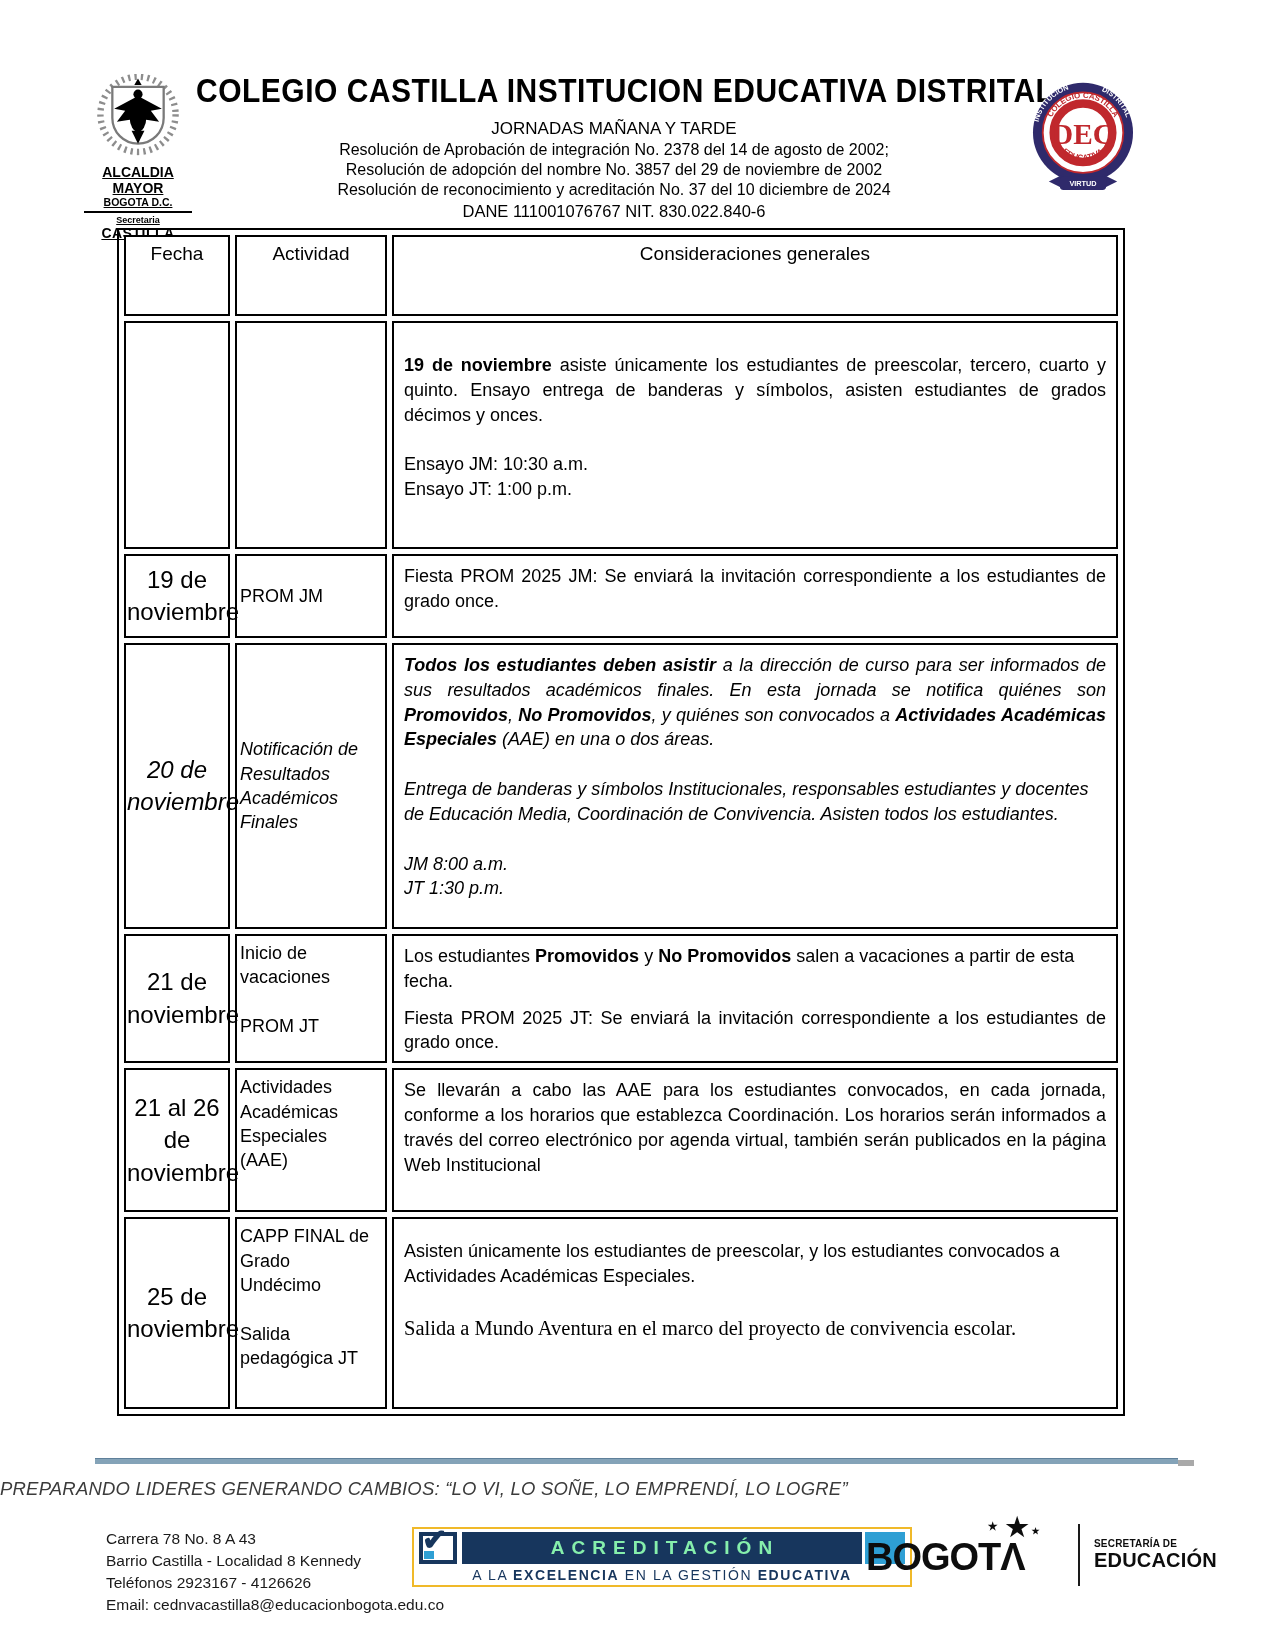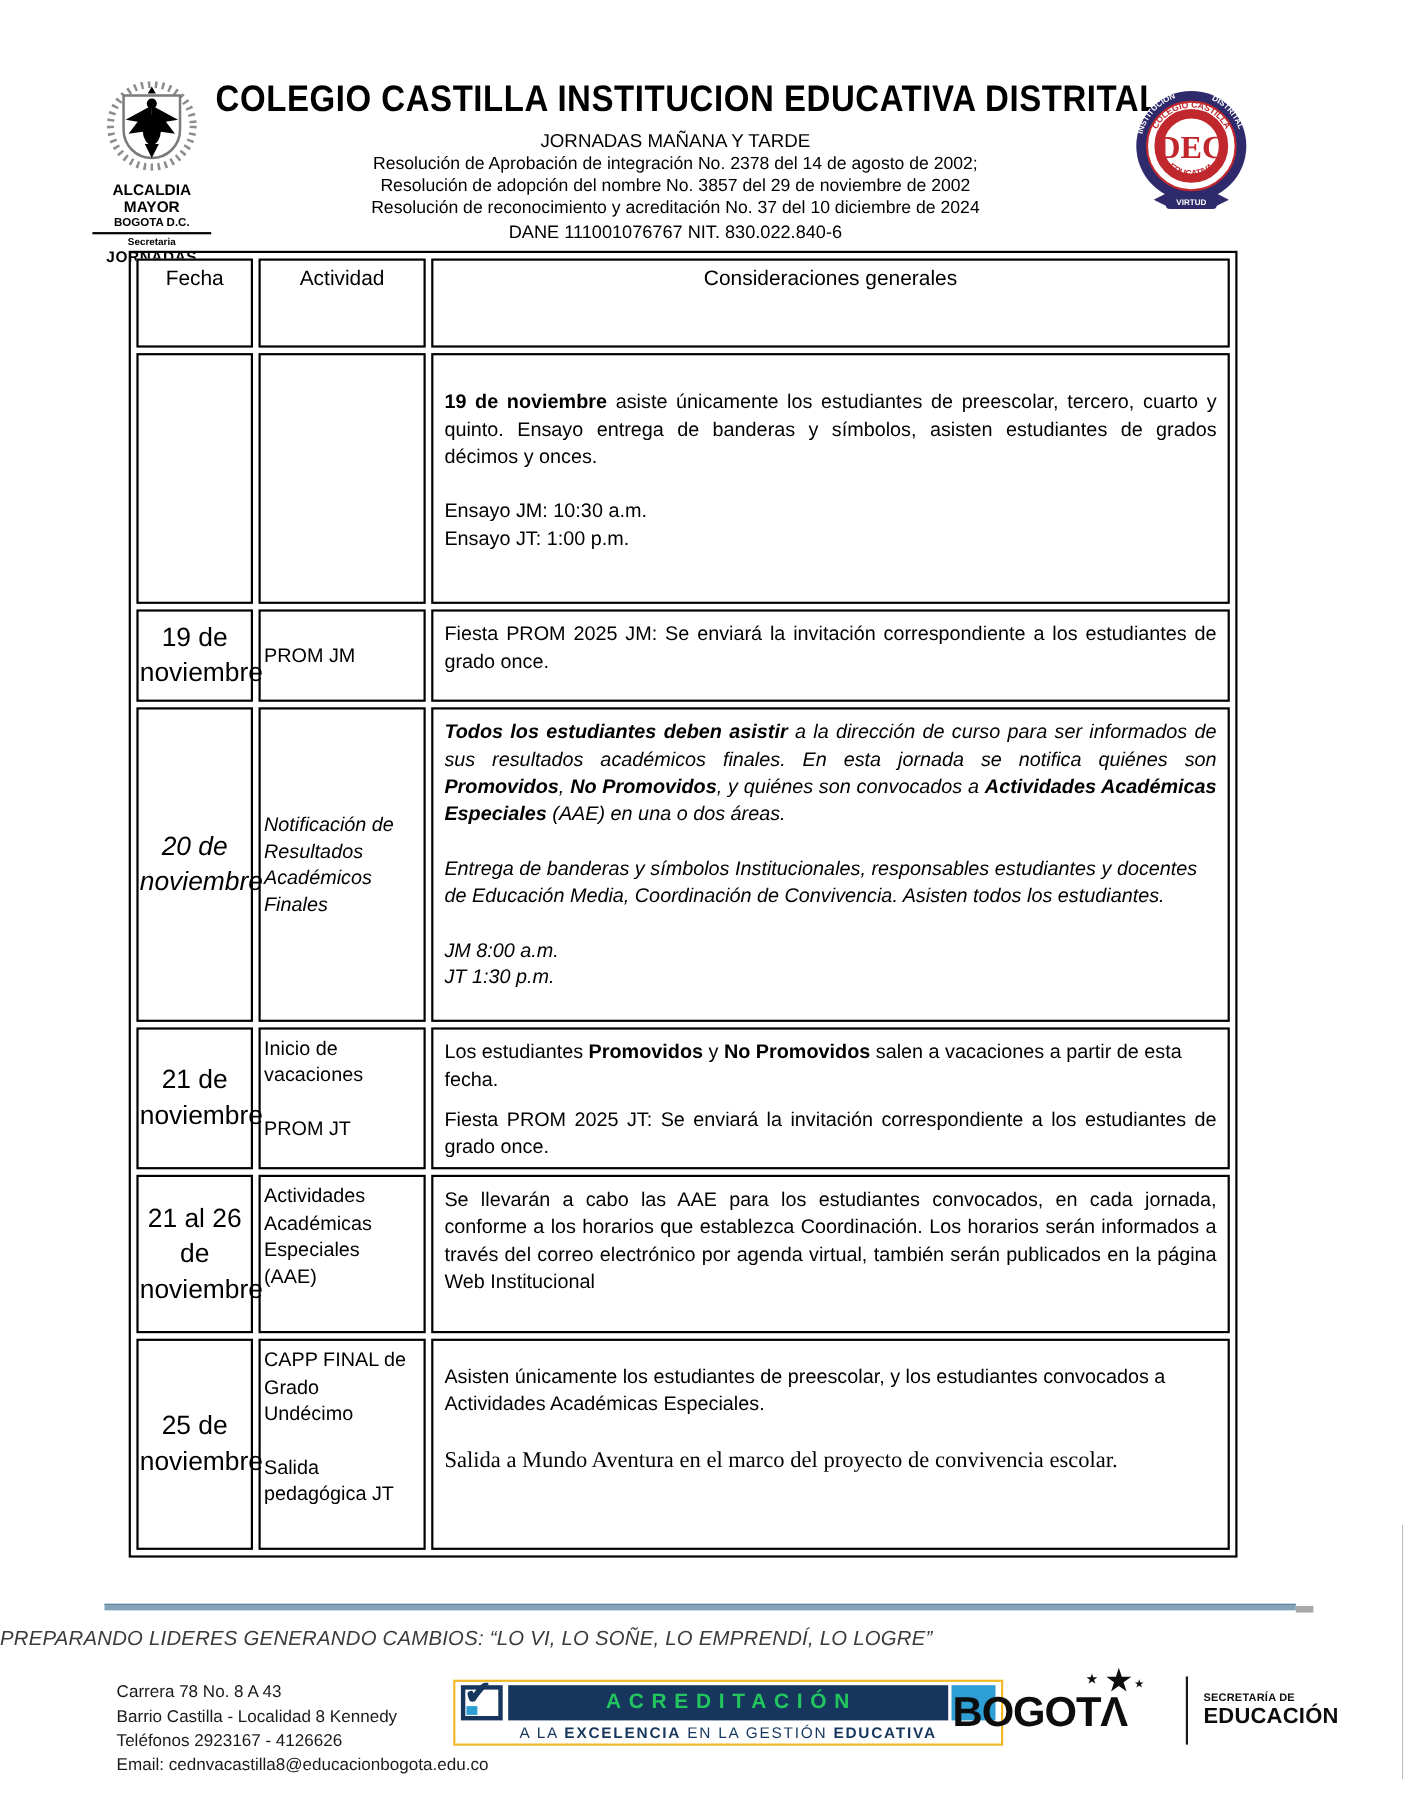--- a/index.html
+++ b/index.html
@@ -2,21 +2,21 @@
 <html><head>
 <meta charset="utf-8">
 <style>
   html,body{margin:0;padding:0;background:#888;}
   .page{
     position:relative;width:1275px;height:1650px;background:#fff;
     font-family:"Liberation Sans", sans-serif;color:#000;overflow:hidden;
     margin:0 auto;
   }
   
-  .logo-left{position:absolute;left:76px;top:74px;width:124px;text-align:center;}
+  .logo-left{position:absolute;left:76px;top:74px;width:124px;text-align:center;text-decoration:underline;}
   .logo-left .crest-svg{display:block;margin:0 auto;}
   .al-l1{font-weight:bold;font-size:14px;letter-spacing:0px;margin-top:2px;}
   .al-l2{font-weight:bold;font-size:10.5px;}
   .al-rule{border-top:2.5px solid #000;margin:3px 8px 2px 8px;}
   .al-l3{font-weight:bold;font-size:9px;}
   .al-l4{font-weight:bold;font-size:14px;letter-spacing:.5px;}
   .header-center{position:absolute;left:196px;top:72px;width:836px;text-align:center;}
   .doc-title{font-size:30px;letter-spacing:.5px;white-space:nowrap;font-weight:600;
     transform:scaleY(1.12);transform-origin:top center;}
   .doc-sub{font-size:17px;margin-top:13px;}
@@ -68,21 +68,21 @@
   .motto{position:absolute;left:0;top:1478px;width:1275px;text-align:left;
     font-style:italic;font-size:18.5px;color:#3b3b3b;letter-spacing:.2px;}
   .address{position:absolute;left:106px;top:1528px;font-size:15.5px;line-height:1.42;color:#1a1a1a;}
   .accred{position:absolute;left:412px;top:1527px;width:500px;height:60px;
     border:2px solid #f0b929;background:#fff;padding:3px 5px;box-sizing:border-box;}
   .accred-top{display:flex;align-items:stretch;height:32px;}
   .accred-check{width:38px;height:32px;background:#17365d;position:relative;margin-right:5px;flex:0 0 auto;}
   .accred-check .inner{position:absolute;left:4px;top:4px;right:4px;bottom:4px;background:#fff;}
   .accred-check .mark{position:absolute;left:3px;top:-7px;font-size:30px;color:#17365d;font-weight:bold;line-height:1;}
   .accred-check .blue{position:absolute;left:5px;bottom:5px;width:10px;height:8px;background:#2e9fd4;}
-  .accred-bar{flex:1;background:#17365d;color:#22c55e;display:flex;align-items:center;justify-content:center;
+  .accred-bar{flex:1;background:#17365d;color:#86efac;display:flex;align-items:center;justify-content:center;
     font-weight:bold;font-size:19px;letter-spacing:7px;padding-left:6px;}
   .accred-blue-end{width:40px;background:#2e9fd4;flex:0 0 auto;margin-left:3px;}
   .accred-tagline{margin-top:3px;text-align:center;color:#17365d;font-size:14px;letter-spacing:1.6px;white-space:nowrap;}
   .accred-tagline .b{font-weight:bold;}
   .bogota{position:absolute;left:866px;top:1536px;font-weight:800;font-size:38px;letter-spacing:-1px;color:#0d0d0d;}
   .bogota .lam{font-weight:800;}
   .bogota .star-big{position:absolute;right:-4px;top:-24px;font-size:26px;letter-spacing:0;}
   .bogota .star-small{position:absolute;right:28px;top:-16px;font-size:11px;}
   .bogota .star-tiny{position:absolute;right:-14px;top:-10px;font-size:9px;}
   .footer-div{position:absolute;left:1078px;top:1524px;width:2px;height:62px;background:#1a1a1a;}
@@ -103,21 +103,21 @@
       <polygon points="50,24 24,38 36,40 27,52 41,50 46,58 50,52" fill="#000"></polygon>
       <polygon points="50,24 76,38 64,40 73,52 59,50 54,58 50,52" fill="#000"></polygon>
       <ellipse cx="50" cy="48" rx="9" ry="15" fill="#000"></ellipse>
       <polygon points="43,62 57,62 50,76" fill="#000"></polygon>
       <polygon points="46,12 50,5 54,12" fill="#000"></polygon>
     </svg>
     <div class="al-l1">ALCALDIA MAYOR</div>
     <div class="al-l2">BOGOTA D.C.</div>
     <div class="al-rule"></div>
     <div class="al-l3">Secretaria</div>
-    <div class="al-l4">JORNADAS</div>
+    <div class="al-l4">CASTILLA</div>
   </div>
 
   <div class="header-center">
     <div class="doc-title">COLEGIO CASTILLA  INSTITUCION EDUCATIVA DISTRITAL</div>
     <div class="doc-sub">JORNADAS MAÑANA Y TARDE</div>
     <div class="doc-res">Resolución de Aprobación de integración No. 2378 del 14 de agosto de 2002;</div>
     <div class="doc-res">Resolución de adopción del nombre No. 3857 del 29 de noviembre de 2002</div>
     <div class="doc-res">Resolución de reconocimiento y acreditación No. 37 del 10 diciembre de 2024</div>
     <div class="doc-dane">DANE 111001076767 NIT. 830.022.840-6</div>
   </div>

